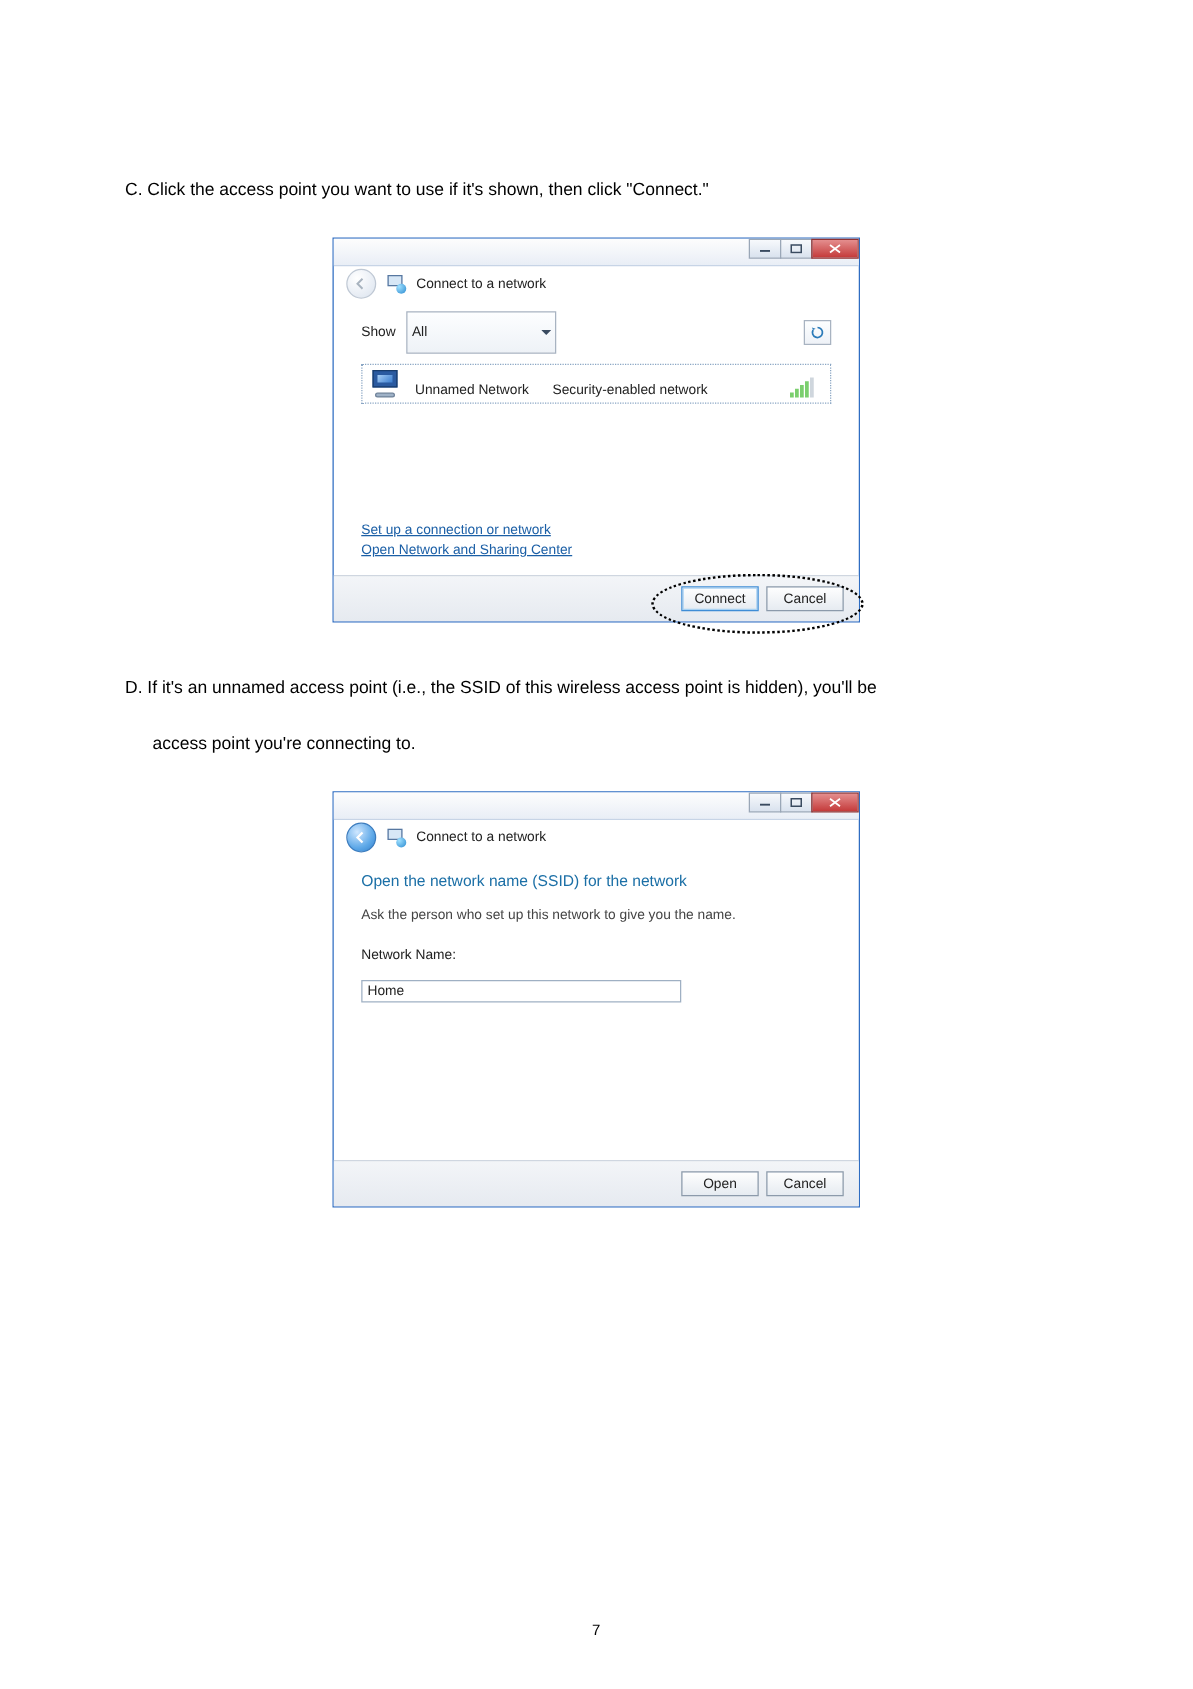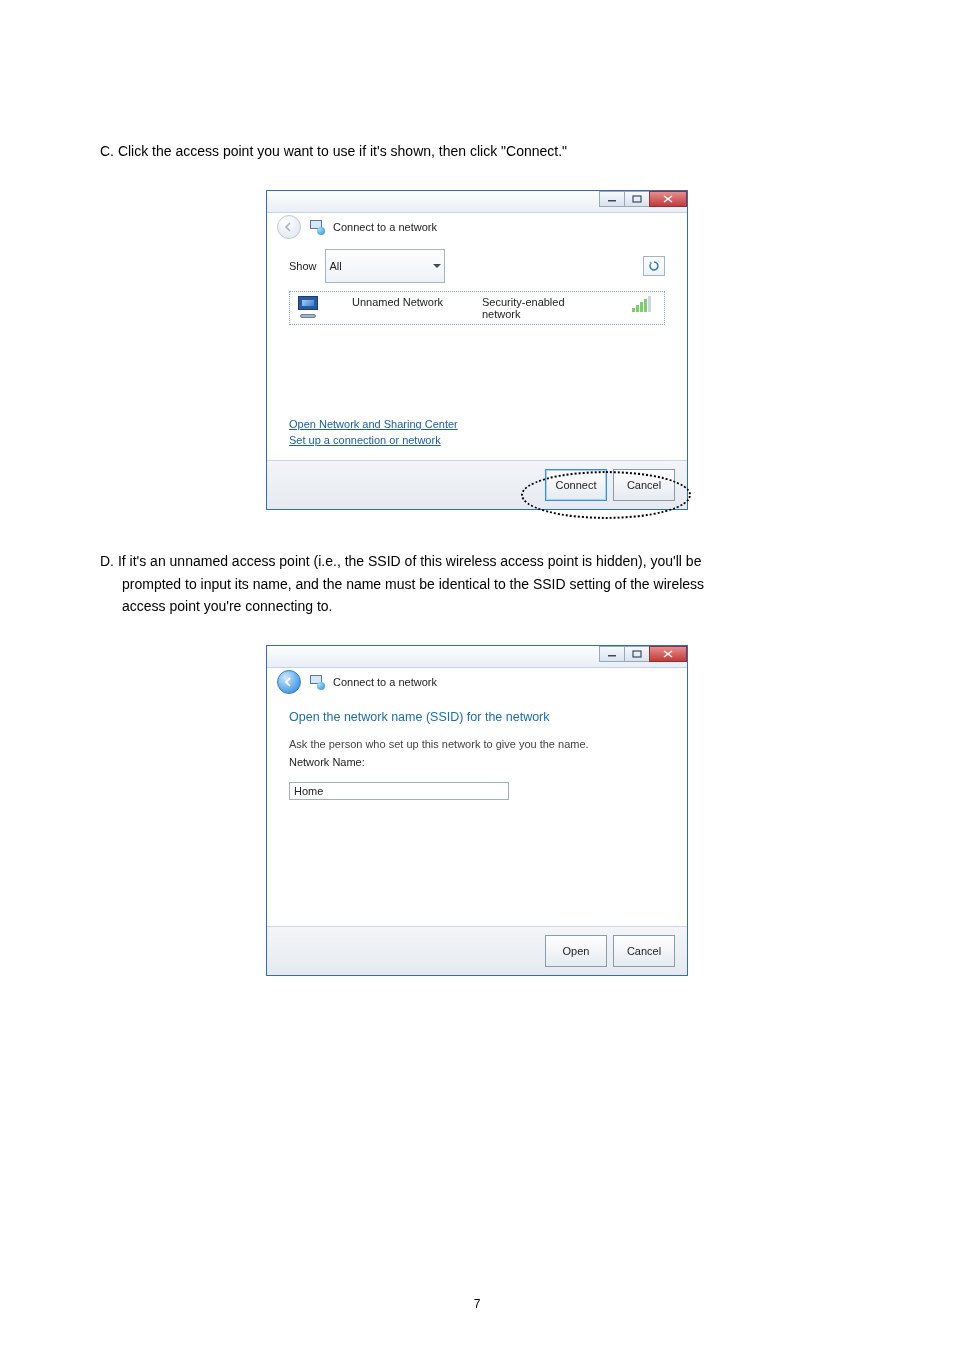--- a/index.html
+++ b/index.html
@@ -127,22 +127,22 @@
     border:1px solid #a8b3c1;
     background:linear-gradient(#fdfeff,#eef2f7);
     display:flex; align-items:center; justify-content:center;
   }
 
   .net-list {
     height: 122px;
   }
   .net-row {
     border:1px dotted #8aa6c4;
-    display:flex; align-items:flex-start;
-    gap:30px;
+    display:flex; align-items:flex-end;
+    gap:10px;
     padding:4px 6px;
   }
   .pc-icon { width:26px; height:22px; position:relative; }
   .pc-icon .mon {
     width:20px; height:14px; background:#2a5aa0; border:1px solid #173b6b;
     position:absolute; left:2px; top:0;
   }
   .pc-icon .mon::after{
     content:""; position:absolute; left:3px; top:3px; width:12px; height:6px;
     background:linear-gradient(135deg,#a6cdf5,#3a7dcf);
@@ -171,42 +171,42 @@
   }
 
   .button-bar {
     background: linear-gradient(#f3f5f8,#e6eaf0);
     border-top:1px solid #cfd6e0;
     padding:8px 12px;
     display:flex; justify-content:flex-end; gap:6px;
     position:relative;
   }
   .btn {
-    min-width:62px; height:32px;
+    min-width:62px; height:20px;
     border:1px solid #8c9aab;
     background:linear-gradient(#fefefe,#e6ebf1);
     font-size:11px;
     display:flex; align-items:center; justify-content:center;
     padding:0 8px;
     color:#222;
   }
   .btn.primary {
     border-color:#3f8dd6;
     box-shadow: 0 0 0 1px #a9d2f3 inset;
   }
 
   .input-field {
     border:1px solid #9fb0c3;
-    height:18px; width:220px;
+    height:18px; width:256px;
     font-size:11px;
     padding:0 4px;
     display:flex; align-items:center;
     background:#fff;
   }
-  .hint-text { font-size:11px; color:#444; margin-bottom:6px; }
+  .hint-text { font-size:11px; color:#444; margin-bottom:20px; }
   .field-label { font-size:11px; margin-bottom:14px; display:block; }
 
   .highlight-ellipse {
     position:absolute;
     border:2px dotted #000;
     border-radius:50%;
     pointer-events:none;
     z-index:5;
   }
   .dlg1 { position:relative; }
@@ -295,37 +295,37 @@
             <span></span>
               <span></span>
               <span></span>
               <span></span>
               <span></span>
           </div>
         </div>
       </div>
 
       <div class="links-area">
+        <a class="link">Set up a connection or network</a>
         <a class="link">Open Network and Sharing Center</a>
-        <a class="link">Set up a connection or network</a>
       </div>
     </div>
 
     <div class="button-bar">
       <div class="btn primary">Connect</div>
       <div class="btn">Cancel</div>
     </div>
 
     <div class="highlight-ellipse" style="width:170px; height:48px; right:-4px; bottom:-10px;"></div>
   </div>
 
   <div class="step-text" style="margin-top:40px;">
     <span class="letter">D.</span>
     <span>If it's an unnamed access point (i.e., the SSID of this wireless access point is hidden), you'll be</span><br>
-    <span class="step-continued">prompted to input its name, and the name must be identical to the SSID setting of the wireless</span><br>
+    <br>
     <span class="step-continued">access point you're connecting to.</span>
   </div>
 
   <div class="dialog-outer" style="margin-top:24px;">
     <div class="win-chrome">
       <div class="win-btns">
         <div class="win-btn">
           <svg viewBox="0 0 10 8">
               <rect x="1" y="5" width="8" height="1.5" fill="currentColor"></rect>
             </svg>

